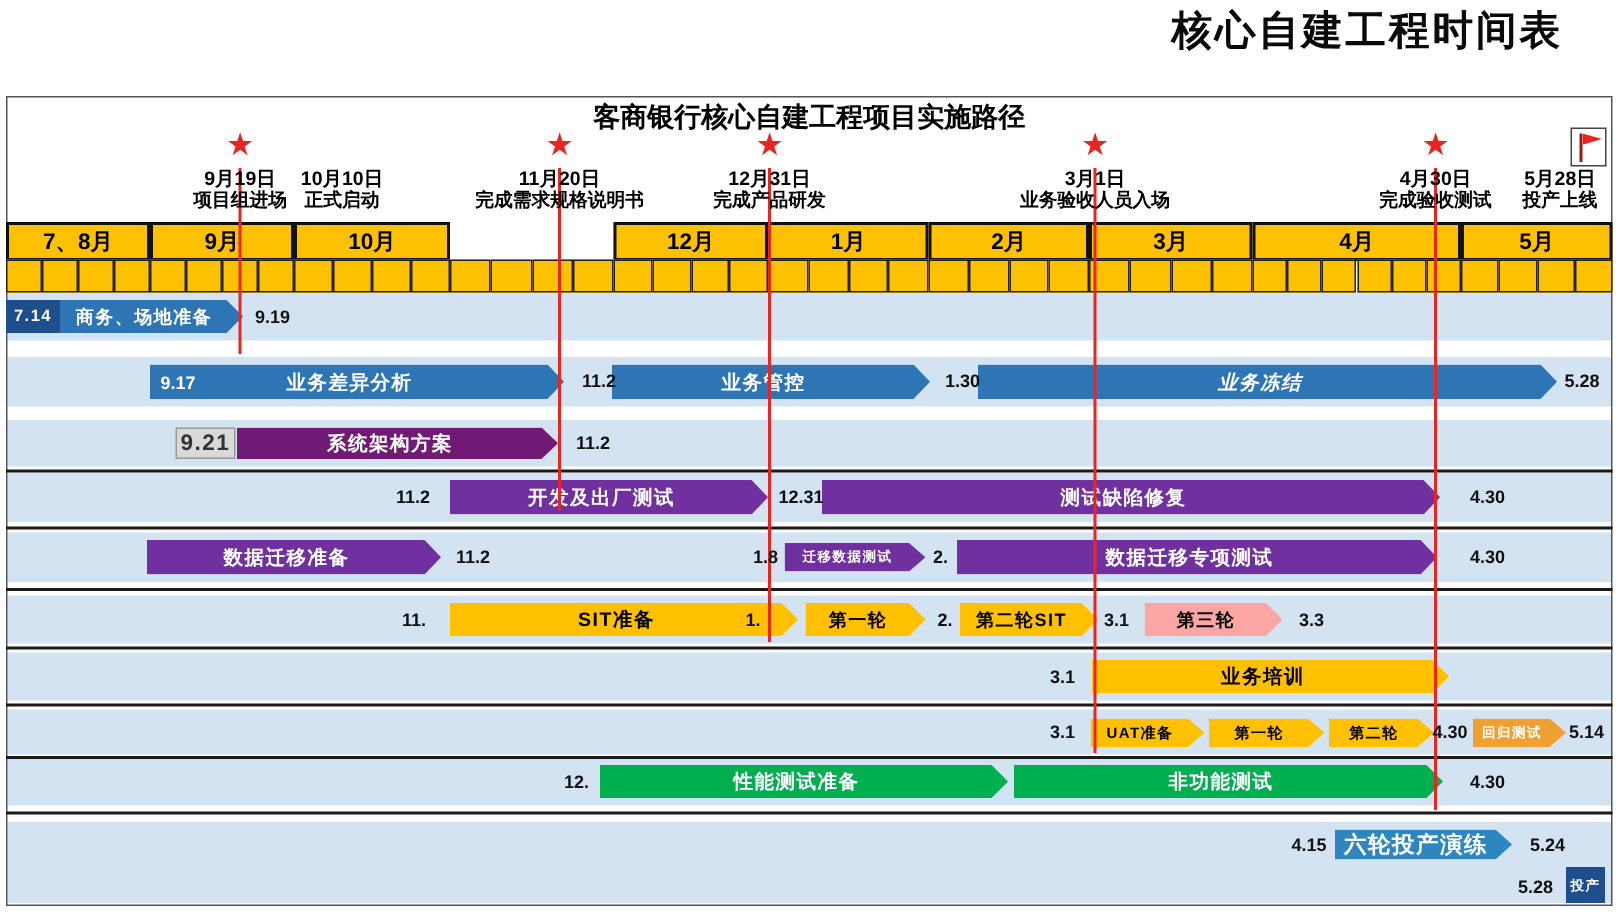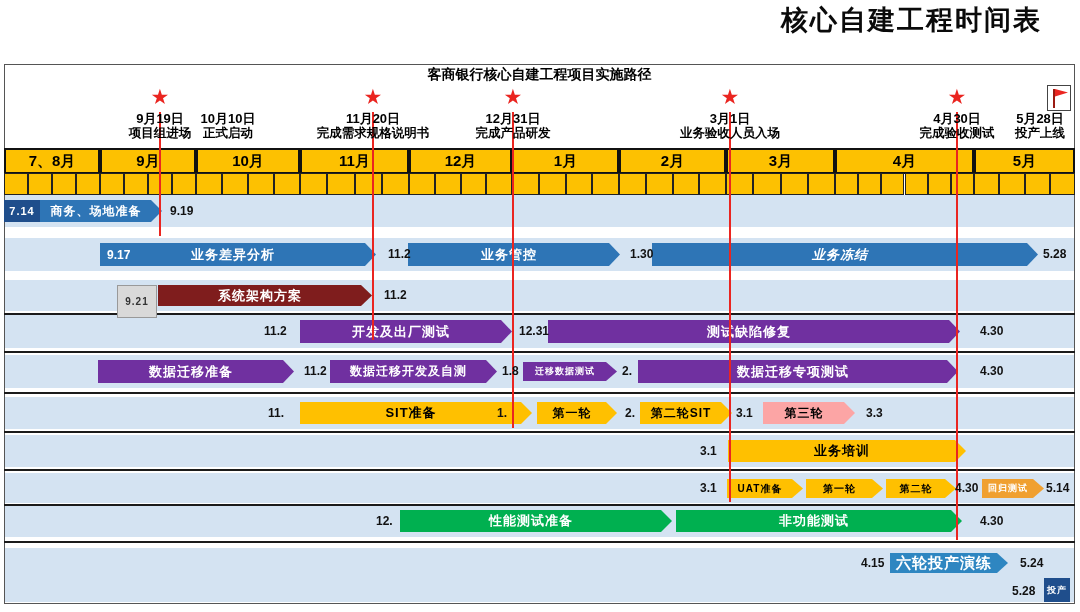--- a/index.html
+++ b/index.html
@@ -1,20 +1,20 @@
 <!DOCTYPE html>
 <html><head>
 <meta charset="utf-8">
 <style>
   html,body{margin:0;padding:0;background:#fff;}
   body{font-family:"Liberation Sans","DejaVu Sans",sans-serif;}
   #stage{position:relative;width:1080px;height:612px;background:#fff;overflow:hidden;}
   .page-title{position:absolute;top:2px;right:38px;font-size:27px;font-weight:bold;color:#0a0a0a;letter-spacing:2px;z-index:8;margin-left:40px;}
   .frame{position:absolute;left:4px;top:64px;width:1071px;height:540px;border:1px solid #555;box-sizing:border-box;z-index:1;}
-  .chart-title{position:absolute;left:4px;top:66px;width:1071px;text-align:center;font-size:14px;font-weight:bold;color:#000;z-index:3;}
+  .chart-title{position:absolute;left:4px;top:66px;width:1071px;text-align:center;font-size:18px;font-weight:bold;color:#000;z-index:3;}
   .band{position:absolute;left:5px;width:1069px;background:#d4e3f2;z-index:0;}
   .hline{position:absolute;left:4px;width:1071px;height:2px;background:#1b1b1b;z-index:1;}
   .mcell{position:absolute;top:148px;height:26px;background:#fdc101;border:2px solid #111;box-sizing:border-box;display:flex;align-items:center;justify-content:center;font-weight:bold;font-size:15px;color:#000;z-index:2;}
   .wcell{position:absolute;top:173px;height:22px;background:#fdc101;border:1px solid #222;box-sizing:border-box;z-index:2;}
   .redline{position:absolute;width:2px;background:#ea2520;z-index:5;}
   .star{position:absolute;transform:translateX(-50%);color:#ea2520;font-size:21px;line-height:1;z-index:6;}
   .ms-date{position:absolute;transform:translateX(-50%);font-size:13px;font-weight:bold;color:#000;white-space:nowrap;z-index:6;}
   .ms-label{position:absolute;transform:translateX(-50%);font-size:12.5px;font-weight:bold;color:#000;white-space:nowrap;z-index:6;}
   .bar{position:absolute;display:flex;align-items:center;justify-content:center;font-weight:bold;letter-spacing:1px;z-index:4;box-sizing:border-box;white-space:nowrap;}
   .bar.arrow{clip-path:polygon(0 0,calc(100% - 11px) 0,100% 50%,calc(100% - 11px) 100%,0 100%);padding-right:10px;}
@@ -57,21 +57,20 @@
     <div class="mcell" style="left: 100px; width: 96px;">9月</div>
     <div class="wcell" style="left: 100px; width: 24px;"></div>
     <div class="wcell" style="left: 124px; width: 24px;"></div>
     <div class="wcell" style="left: 148px; width: 24px;"></div>
     <div class="wcell" style="left: 172px; width: 24px;"></div>
     <div class="mcell" style="left: 196px; width: 104px;">10月</div>
     <div class="wcell" style="left: 196px; width: 26px;"></div>
     <div class="wcell" style="left: 222px; width: 26px;"></div>
     <div class="wcell" style="left: 248px; width: 26px;"></div>
     <div class="wcell" style="left: 274px; width: 26px;"></div>
-    <div class="mcell" style="left: 300px; width: 109px;">11月</div>
     <div class="wcell" style="left: 300px; width: 27.25px;"></div>
     <div class="wcell" style="left: 327.25px; width: 27.25px;"></div>
     <div class="wcell" style="left: 354.5px; width: 27.25px;"></div>
     <div class="wcell" style="left: 381.75px; width: 27.25px;"></div>
     <div class="mcell" style="left: 409px; width: 103px;">12月</div>
     <div class="wcell" style="left: 409px; width: 25.75px;"></div>
     <div class="wcell" style="left: 434.75px; width: 25.75px;"></div>
     <div class="wcell" style="left: 460.5px; width: 25.75px;"></div>
     <div class="wcell" style="left: 486.25px; width: 25.75px;"></div>
     <div class="mcell" style="left: 512px; width: 107px;">1月</div>
@@ -138,37 +137,34 @@
     <div class="bar arrow" style="left: 100px; top: 243px; width: 276px; height: 23px; background: rgb(46, 117, 182); color: rgb(255, 255, 255); font-size: 13px;">
       <span>业务差异分析</span>
       <span class="start-txt">9.17</span>
     </div>
     <div class="bar arrow" style="left: 408px; top: 243px; width: 212px; height: 23px; background: rgb(46, 117, 182); color: rgb(255, 255, 255); font-size: 13px;">
       <span>业务管控</span>
     </div>
     <div class="bar arrow" style="left: 652px; top: 243px; width: 386px; height: 23px; background: rgb(46, 117, 182); color: rgb(255, 255, 255); font-size: 13px; font-style: italic;">
       <span>业务冻结</span>
     </div>
-    <div class="bar" style="left: 117px; top: 285px; width: 40px; height: 33px; background: rgb(217, 217, 217); color: rgb(51, 51, 51); font-size: 10px; border: 1px solid rgb(153, 153, 153);">
+    <div class="bar" style="left: 117px; top: 285px; width: 40px; height: 21px; background: rgb(217, 217, 217); color: rgb(51, 51, 51); font-size: 15px; border: 1px solid rgb(153, 153, 153);">
       <span>9.21</span>
     </div>
-    <div class="bar arrow" style="left: 158px; top: 285px; width: 214px; height: 21px; background: #7f1d1d; color: rgb(255, 255, 255); font-size: 13px; justify-content: center;">
+    <div class="bar arrow" style="left: 158px; top: 285px; width: 214px; height: 21px; background: #701a75; color: rgb(255, 255, 255); font-size: 13px; justify-content: center;">
       <span>系统架构方案</span>
     </div>
     <div class="bar arrow" style="left: 300px; top: 320px; width: 212px; height: 23px; background: rgb(112, 48, 160); color: rgb(255, 255, 255); font-size: 13px;">
       <span>开发及出厂测试</span>
     </div>
     <div class="bar arrow" style="left: 548px; top: 320px; width: 412px; height: 23px; background: rgb(112, 48, 160); color: rgb(255, 255, 255); font-size: 13px;">
       <span>测试缺陷修复</span>
     </div>
     <div class="bar arrow" style="left: 98px; top: 360px; width: 196px; height: 23px; background: rgb(112, 48, 160); color: rgb(255, 255, 255); font-size: 13px;">
       <span>数据迁移准备</span>
-    </div>
-    <div class="bar arrow" style="left: 330px; top: 360px; width: 167px; height: 23px; background: rgb(112, 48, 160); color: rgb(255, 255, 255); font-size: 12px;">
-      <span>数据迁移开发及自测</span>
     </div>
     <div class="bar arrow" style="left: 523px; top: 362px; width: 94px; height: 19px; background: rgb(112, 48, 160); color: rgb(255, 255, 255); font-size: 9px;">
       <span>迁移数据测试</span>
     </div>
     <div class="bar arrow" style="left: 638px; top: 360px; width: 320px; height: 23px; background: rgb(112, 48, 160); color: rgb(255, 255, 255); font-size: 13px;">
       <span>数据迁移专项测试</span>
     </div>
     <div class="bar arrow" style="left: 300px; top: 402px; width: 232px; height: 22px; background: rgb(255, 192, 0); color: rgb(0, 0, 0); font-size: 13px;">
       <span>SIT准备</span>
     </div>

